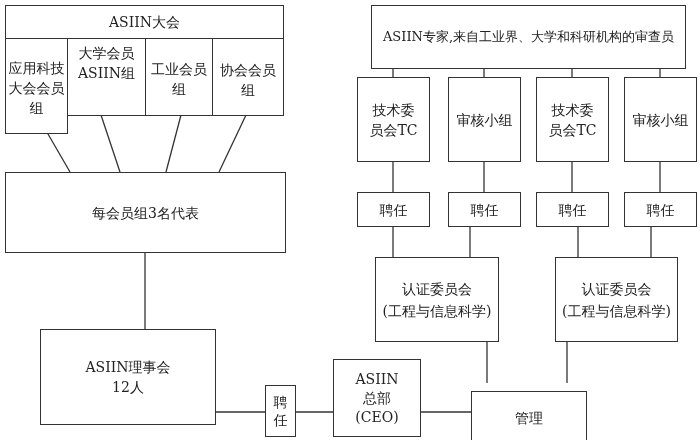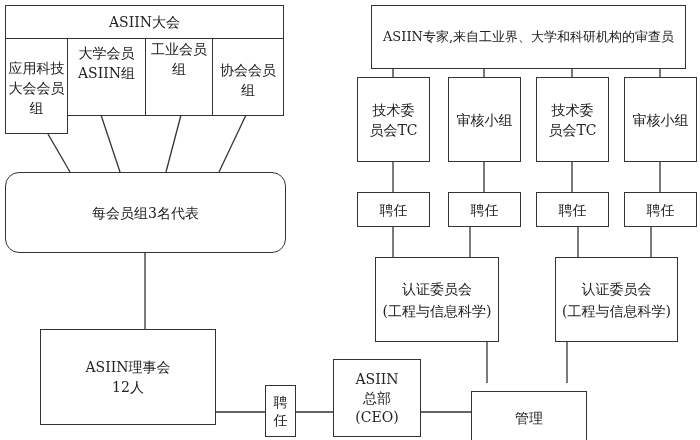--- a/index.html
+++ b/index.html
@@ -42,30 +42,30 @@
 </div>
 <div class="box" style="left:5px;top:38px;width:63px;height:96px;align-items:center;padding-top:4px;">
   <span>应用科技
 大会会员
 组</span>
 </div>
 <div class="box" style="left:67px;top:38px;width:79px;height:78px;align-items:flex-start;padding-top:4px;">
   <span>大学会员
 ASIIN组</span>
 </div>
-<div class="box" style="left:145px;top:38px;width:68px;height:78px;align-items:flex-start;padding-top:0;">
+<div class="box" style="left:145px;top:38px;width:68px;height:78px;align-items:flex-start;padding-top:20px;">
   <span>工业会员
 组</span>
 </div>
 <div class="box" style="left:212px;top:38px;width:72px;height:78px;align-items:flex-start;padding-top:21px;">
   <span>协会会员
 组</span>
 </div>
 
-<div class="box" style="left:5px;top:172px;width:281px;height:81px;border-radius:14px;">
+<div class="box" style="left:5px;top:172px;width:281px;height:81px;">
   <span>每会员组3名代表</span>
 </div>
 
 <div class="box" style="left:40px;top:329px;width:176px;height:96px;">
   <span>ASIIN理事会
 12人</span>
 </div>
 
 <div class="box" style="left:265px;top:385px;width:31px;height:52px;line-height:18px;">
   <span>聘

